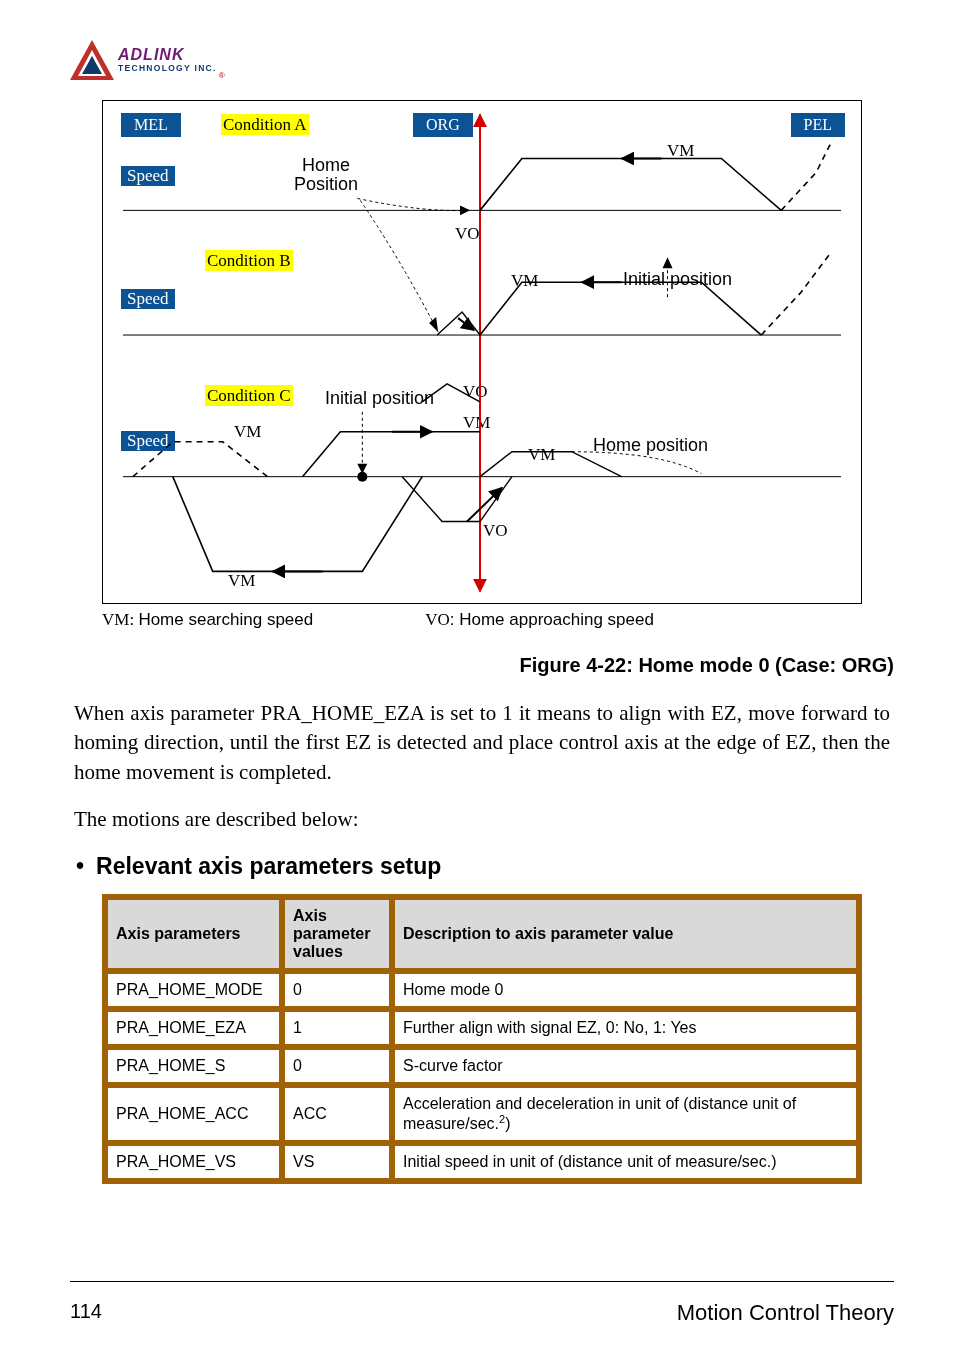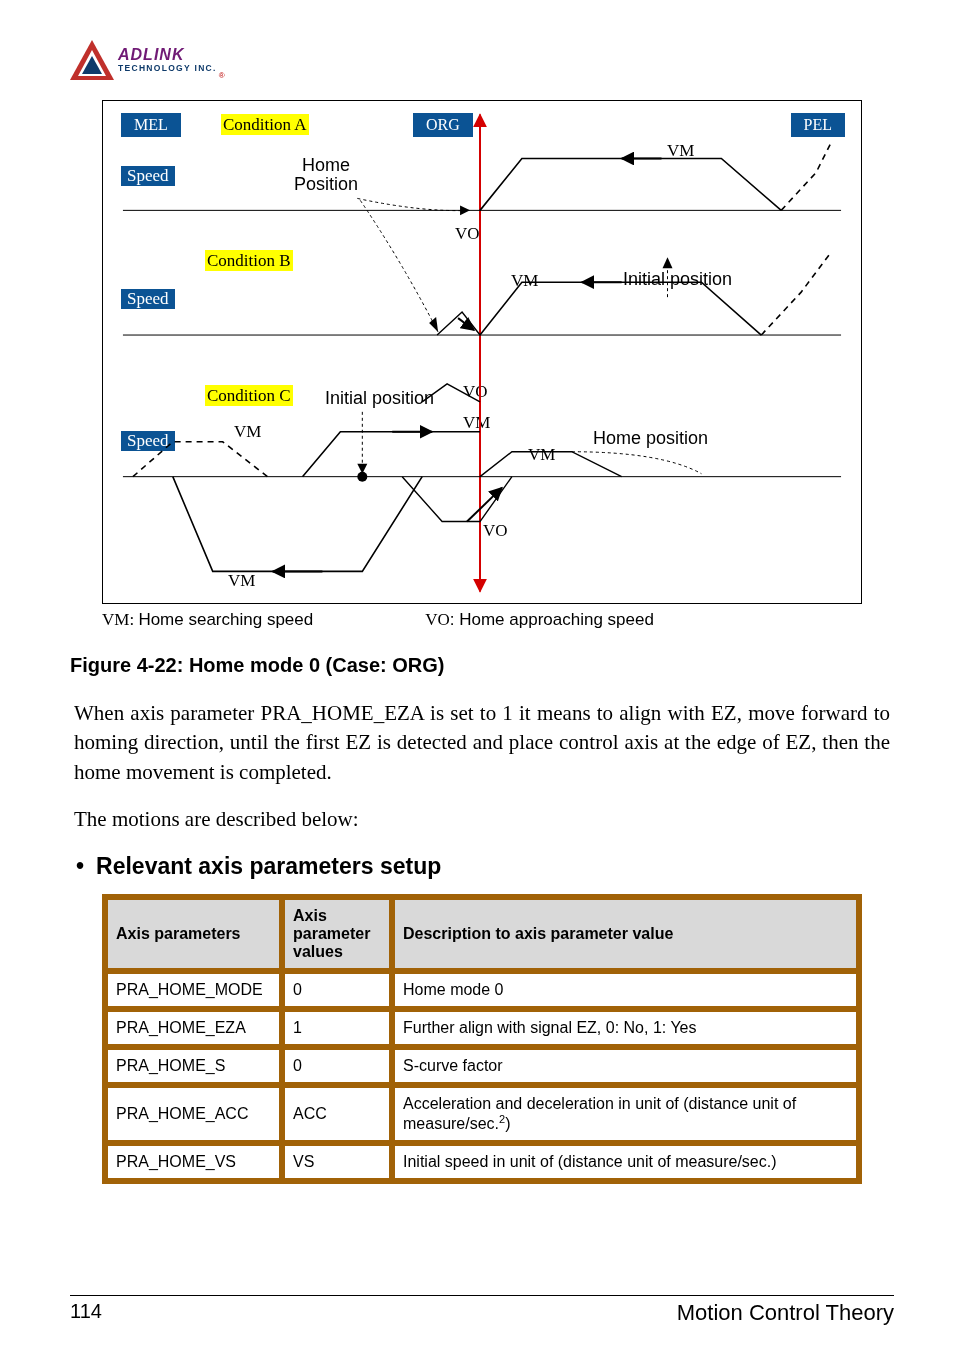--- a/index.html
+++ b/index.html
@@ -18,29 +18,29 @@
   .logo-main { font-weight: 900; font-size: 16px; letter-spacing: 1px; color: #701a75; font-style: italic; line-height:1; }
   .logo-sub  { font-weight: 900; font-size: 8.5px;  letter-spacing: 1.3px; color: #0e3a6a; line-height:1.2; }
   .logo-reg  { font-size:8px; color:#b00; margin-left:-2px; align-self:flex-end;}
   .diagram-box { border: 1px solid #000; width: 760px; height: 504px; margin: 18px auto 6px; position: relative; background:#fff; }
   .pill { position:absolute; border:1px solid #000; padding: 2px 12px; font-family: 'Times New Roman', serif; font-size: 16px; background:#fff; text-align:center;}
   .pill.blue { background:#0b5394; color:#fff; border-color:#0b5394;}
   .hl { background: #ffff00; padding:1px 2px; font-family: 'Times New Roman', serif;}
   .lbl { position:absolute; font-family:'Times New Roman', serif; font-size:17px; }
   .sans { font-family: Arial, sans-serif; font-size:18px;text-align:center;}
   .legend-row { width:760px; margin: 6px auto 24px; display:flex; justify-content:flex-start; gap:112px; font-size:17px; font-family:'Times New Roman', serif;}
-  .caption { text-align:left; font-weight:700; font-size:20px; margin: 20px 0 22px; }
+  .caption { text-align:right; font-weight:700; font-size:20px; margin: 20px 0 22px; }
   .body-text { font-size:21px; line-height:1.4; text-align: justify; margin: 0 4px 18px; font-family: Liberation Serif, serif; }
   .bullet-head { font-size:23px; font-weight:700; margin: 4px 6px 14px 6px; }
   .bullet-head .b { margin-right:12px;}
   table.params { width: 760px; margin: 8px auto 0; border-collapse: collapse; font-size:16px; }
   table.params th, table.params td { border:6px solid #a16207; padding: 7px 8px; vertical-align:middle; text-align:left; }
   table.params th { background:#d9d9d9; font-weight:700; }
   .sup { font-size: 11px; vertical-align: super; }
-  .footer { position:absolute; bottom:26px; left:70px; right:60px; border-top:1.5px solid #000; display:flex; justify-content:space-between; padding-top:4px;}
+  .footer { position:absolute; bottom:26px; left:70px; right:60px; border-top:1.5px solid #000; display:flex; justify-content:space-between; padding-top:18px;}
   .footer .pageno { font-size:20px; }
   .footer .section { font-size:22px; }
   
   .diag-svg { position:absolute; inset:0; width:100%; height:100%; }
 </style>
 </head>
 <body>
 
 <div class="logo">
   <div class="logo-mark">
@@ -67,21 +67,21 @@
   <span class="lbl" style="left:102px; top:150px;"><span class="hl">Condition B</span></span>
   <span class="lbl" style="left:102px; top:285px;"><span class="hl">Condition C</span></span>
 
   <span class="lbl" style="left:18px; top:65px; color:#fff; background:#0b5394; padding:0 6px;">Speed</span>
   <span class="lbl" style="left:18px; top:188px;color:#fff; background:#0b5394; padding:0 6px;">Speed</span>
   <span class="lbl" style="left:18px; top:330px;color:#fff; background:#0b5394; padding:0 6px;">Speed</span>
 
   <span class="lbl sans" style="left:191px; top:55px;  text-align:center; line-height:1.05;"><span>Home</span><br><span>Position</span></span>
   <span class="lbl sans" style="left:520px; top:168px; background:#fff;">Initial position</span>
   <span class="lbl sans" style="left:222px; top:287px; background:#fff;">Initial position</span>
-  <span class="lbl sans" style="left:490px; top:327px;">Home position</span>
+  <span class="lbl sans" style="left:490px; top:334px;">Home position</span>
 
   <span class="lbl" style="left:564px; top:40px;">VM</span>
   <span class="lbl" style="left:352px; top:123px;">VO</span>
   <span class="lbl" style="left:408px; top:170px;">VM</span>
   <span class="lbl" style="left:360px; top:281px;">VO</span>
   <span class="lbl" style="left:360px; top:312px;">VM</span>
   <span class="lbl" style="left:425px; top:344px;">VM</span>
   <span class="lbl" style="left:131px; top:321px;">VM</span>
   <span class="lbl" style="left:380px; top:420px;">VO</span>
   <span class="lbl" style="left:125px; top:470px;">VM</span>

